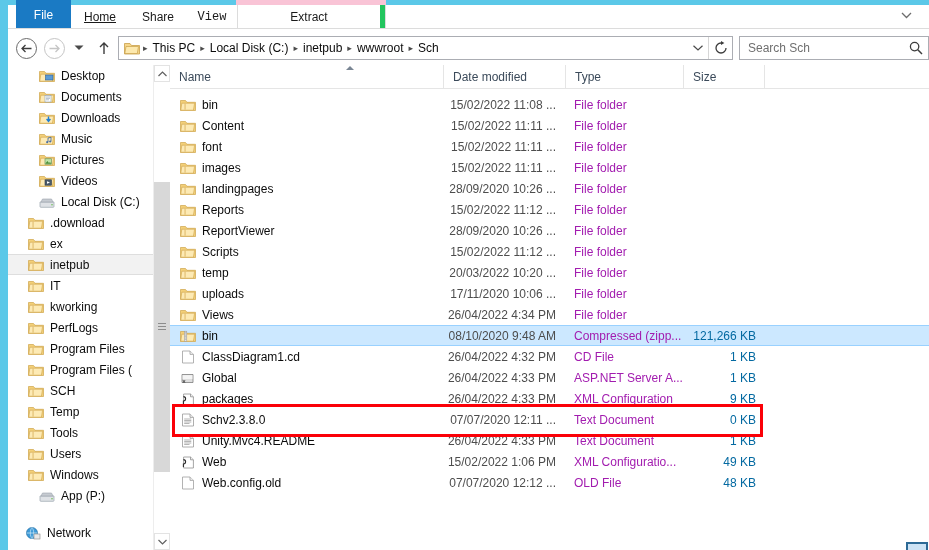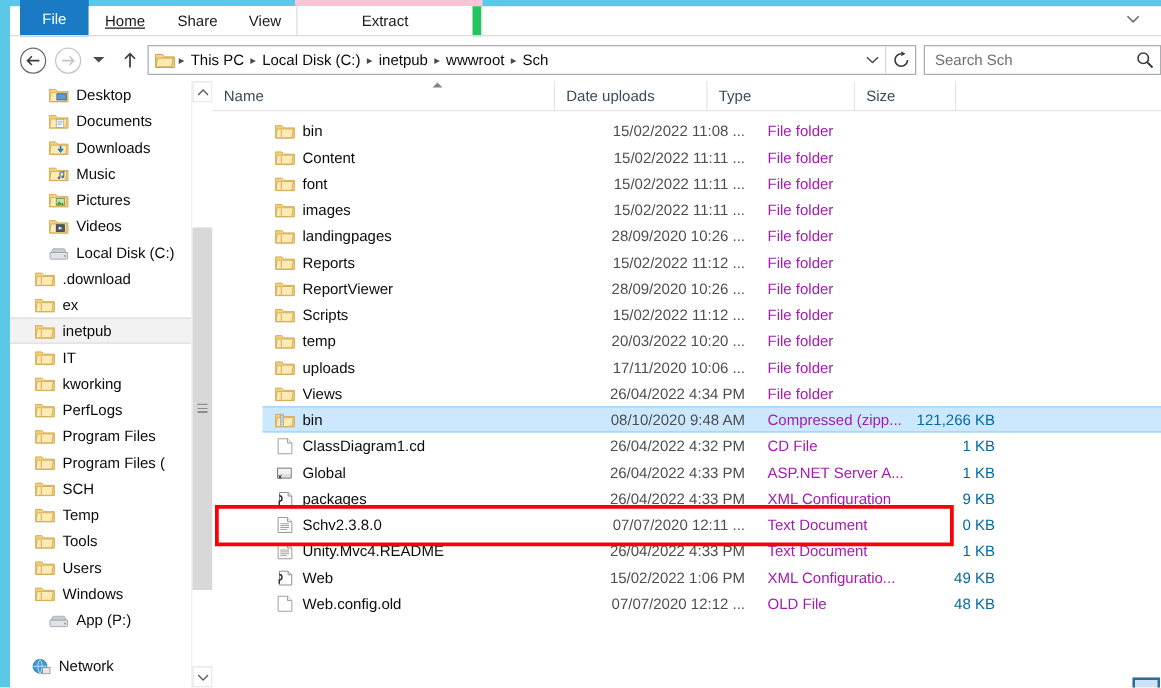--- a/index.html
+++ b/index.html
@@ -45,25 +45,25 @@
     font-size: 12px; color: #1a1a1a;
     background: #ffffff;
     cursor: default;
   }
   .tab.file {
     left: 8px; width: 55px; height: 29px; top: 0;
     background: #1a7ac4; color: #ffffff;
   }
   .tab.home { left: 63px; width: 58px; text-decoration: underline; }
   .tab.share { left: 121px; width: 58px; }
-  .tab.view { left: 179px; width: 50px; }
+  .tab.view { left: 179px; width: 50px; font-family: Liberation Mono, monospace; }
   .tab.extract {
     left: 229px; width: 148px;
     border-left: 1px solid #dcdcdc;
-    border-right: 7px solid #22c55e;
+    border-right: 5px solid #22c55e;
   }
   .ribbon-divider {
     position: absolute; left: 377px; top: 5px;
     width: 1px; height: 24px; background: #dcdcdc;
   }
   .ribbon-bottom-line {
     position: absolute; left: 0; top: 28px;
     width: 921px; height: 1px; background: #dcdcdc;
   }
   .ribbon-expand {
@@ -245,21 +245,21 @@
   .col-h.size { left: 514px; width: 81px; border-right: 1px solid #e5e5e5; }
   .col-h-rest { position: absolute; left: 595px; top: 0; width: 164px; height: 24px; }
   .sort-caret {
     position: absolute; left: 176px; top: 1px;
     width: 0; height: 0;
     border-left: 4px solid transparent;
     border-right: 4px solid transparent;
     border-bottom: 4px solid #7a8694;
   }
 
-  .rows { position: relative; padding-top: 5px; padding-left: 40px; }
+  .rows { position: relative; padding-top: 5px; }
   .row {
     position: relative;
     height: 21px;
     display: flex; align-items: center;
     font-size: 12px; color: #0b0b0b;
     cursor: pointer;
   }
   .row.selected {
     background: #cce8ff;
     border-top: 1px solid #99d1ff;
@@ -672,21 +672,21 @@
     </div>
 
     <div class="filepane">
 
       <div class="col-header">
         <div class="col-h name">
           <span>Name</span>
           <span class="sort-caret"></span>
         </div>
         <div class="col-h date">
-          <span>Date uploads</span>
+          <span>Date modified</span>
         </div>
         <div class="col-h type">
           <span>Type</span>
         </div>
         <div class="col-h size">
           <span>Size</span>
         </div>
         <div class="col-h-rest"></div>
       </div>
 

